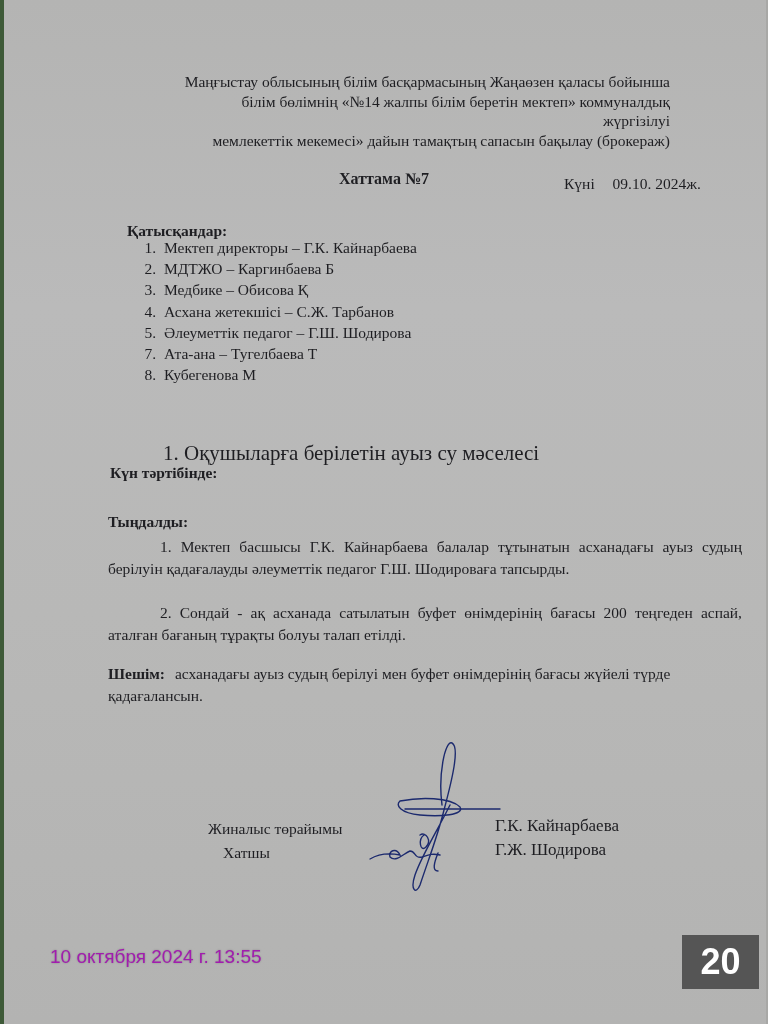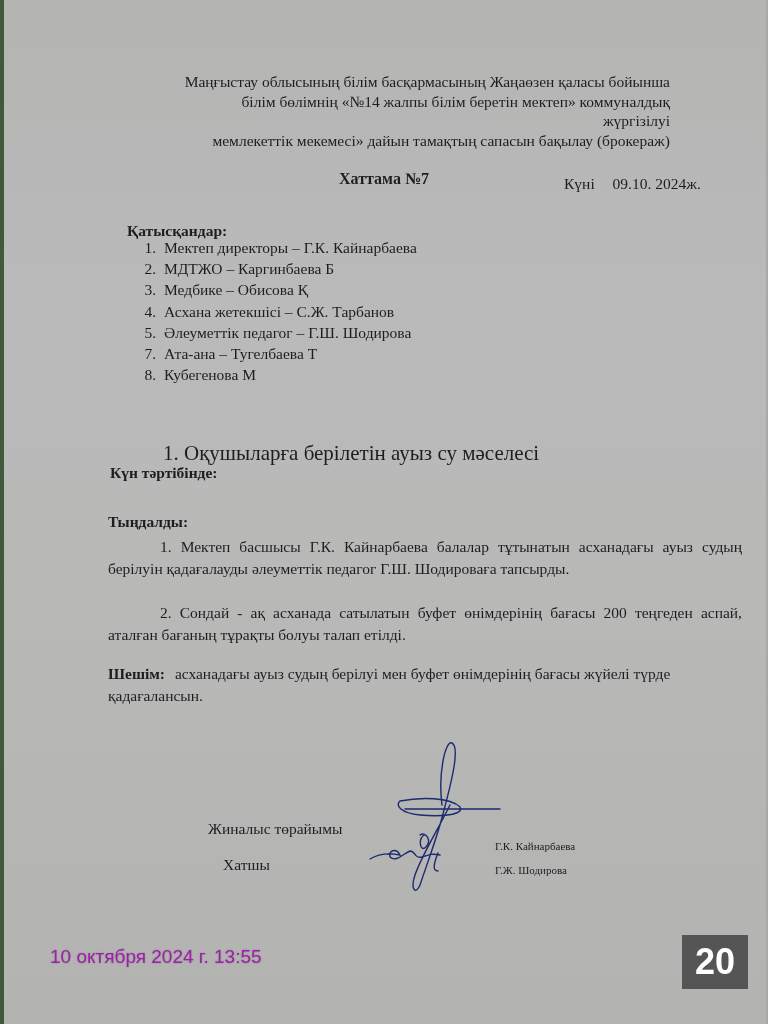--- a/index.html
+++ b/index.html
@@ -15,25 +15,25 @@
   .section-h{position:absolute;font-weight:bold;font-size:15.5px;}
   .participants{position:absolute;left:130px;top:237px;margin:0;padding:0;list-style:none;font-size:15.5px;}
   .participants li{height:21.2px;line-height:21px;}
   .participants .num{display:inline-block;width:26px;text-align:right;margin-right:8px;}
   .agenda{position:absolute;left:163px;top:442px;font-size:21px;line-height:22px;font-family:Liberation Serif, serif;}
   .para{position:absolute;left:108px;width:634px;font-size:15.5px;line-height:22px;text-align:justify;}
   .indent{text-indent:52px;}
   .decision{position:absolute;left:108px;top:663px;width:620px;font-size:15.5px;line-height:22px;}
   .decision b{margin-right:6px;}
   .sign-left{position:absolute;left:208px;top:817px;font-size:15.5px;line-height:24px;}
-  .sign-right{position:absolute;left:495px;top:814px;font-size:11px;line-height:24px;margin-top:20px;}
+  .sign-right{position:absolute;left:495px;top:814px;font-size:17px;line-height:24px;}
   .signature{position:absolute;left:360px;top:735px;}
   .timestamp{position:absolute;left:50px;top:946px;font-family:"Liberation Sans","DejaVu Sans",sans-serif;
     color:#a21caf;font-size:19px;text-shadow:0 0 2px rgba(0,0,0,0.25);}
-  .page-badge{position:absolute;left:682px;top:935px;width:66px;height:54px;background:#555555;color:#ffffff;
+  .page-badge{position:absolute;left:682px;top:935px;width:77px;height:54px;background:#555555;color:#ffffff;
     font-family:"Liberation Sans","DejaVu Sans",sans-serif;font-weight:bold;font-size:36px;line-height:54px;text-align:center;}
 </style>
 </head>
 <body>
 
 <div class="edge-left"></div>
 <div class="edge-right"></div>
 
 <div class="header">
   <div>Маңғыстау облысының білім басқармасының Жаңаөзен қаласы бойынша</div>
@@ -72,21 +72,21 @@
 <div class="para indent" style="top:536px;">1. Мектеп басшысы  Г.К. Кайнарбаева балалар тұтынатын асханадағы ауыз судың берілуін қадағалауды әлеуметтік педагог Г.Ш. Шодироваға тапсырды.</div>
 <div class="para indent" style="top:602px;">2. Сондай - ақ асханада сатылатын буфет өнімдерінің бағасы 200 теңгеден аспай, аталған бағаның тұрақты болуы талап етілді.</div>
 
 <div class="decision">
   <b>Шешім:</b>
   <span>асханадағы ауыз судың берілуі мен буфет өнімдерінің бағасы жүйелі түрде қадағалансын.</span>
 </div>
 
 <div class="sign-left">
   <div>Жиналыс төрайымы</div>
-  <div style="padding-left:15px;margin-top:12px;">Хатшы</div>
+  <div style="padding-left:15px;">Хатшы</div>
 </div>
 
 <svg class="signature" width="150" height="160" viewBox="0 0 150 160">
   <g fill="none" stroke="#1c2a6e" stroke-width="1.4" stroke-linecap="round">
     <path d="M82 70 C 78 40, 85 5, 92 8 C 100 12, 92 45, 84 75 C 78 100, 70 120, 60 150 C 56 160, 50 155, 55 140 C 62 120, 75 100, 90 70"></path>
     <path d="M40 66 C 60 62, 90 62, 100 72 C 105 80, 80 82, 60 80 C 40 78, 35 70, 40 66"></path>
     <path d="M45 74 L 140 74"></path>
     <path d="M60 100 C 66 96, 72 106, 66 112 C 60 118, 58 104, 64 100"></path>
     <path d="M10 124 C 20 118, 30 118, 40 120 C 36 112, 28 116, 30 122 C 36 128, 44 118, 50 116 C 56 116, 54 124, 62 122 C 68 120, 72 118, 80 120"></path>
     <path d="M78 118 C 74 128, 72 136, 78 136"></path>

